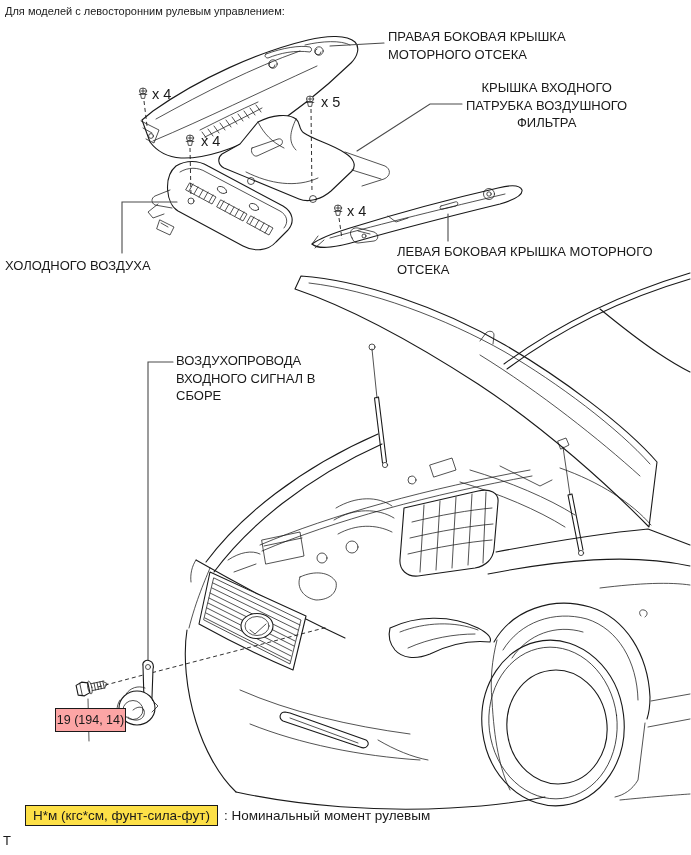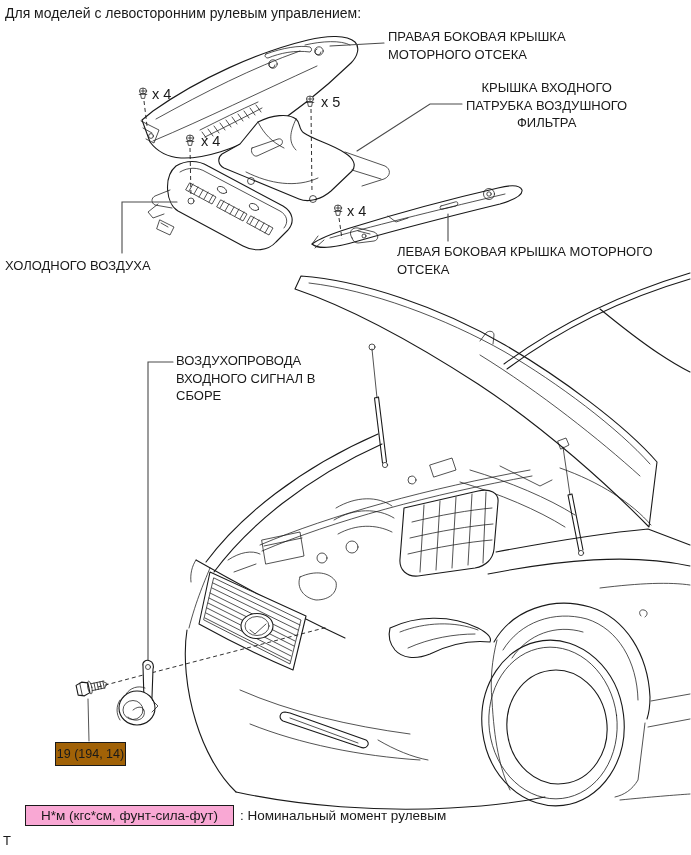--- a/index.html
+++ b/index.html
@@ -11,38 +11,38 @@
 
   
   .ln   { fill:none; stroke:#1a1a1a; stroke-width:1.1; stroke-linecap:round; stroke-linejoin:round; }
   .fillw{ fill:#ffffff; }
   .thin { stroke-width:0.75; }
   .leader { fill:none; stroke:#4a4a4a; stroke-width:1.1; stroke-linecap:round; }
   .dash { fill:none; stroke:#1a1a1a; stroke-width:0.9; stroke-dasharray:4 3; }
 
   svg text { font-family:"Liberation Sans", sans-serif; font-size:14.5px; fill:#1a1a1a; }
 
-  .hdr { position:absolute; left:5px; top:5px; font-size:14px; white-space:nowrap; }
+  .hdr { position:absolute; left:5px; top:5px; font-size:11px; white-space:nowrap; }
 
   .callout { position:absolute; font-size:13px; line-height:17.5px; }
   .callout div { white-space:nowrap; }
   .co-right-cover { left:388px; top:28px; }
   .co-air-filter  { left:466px; top:79px;text-align:center; }
   .co-left-cover  { left:397px; top:243px; }
   .co-seal        { left:5px;   top:257px; }
   .co-horn        { left:176px; top:352px; }
 
   .torque-box {
-    position:absolute; left:55px; top:742px; width:69px; height:22px;
-    border:1.4px solid #1a1a1a; background:#a16207;
+    position:absolute; left:55px; top:708px; width:69px; height:22px;
+    border:1.4px solid #1a1a1a; background:#fca5a5;
     display:flex; align-items:center; justify-content:center;
     font-size:12.5px; white-space:nowrap;text-align:center;
   }
   .legend { position:absolute; left:25px; top:805px; display:flex; align-items:center; font-size:13.5px; }
-  .legend .unit-box { border:1.6px solid #1a1a1a; background:#f9a8d4; padding:2px 15px; white-space:nowrap; }
+  .legend .unit-box { border:1.6px solid #1a1a1a; background:#fde047; padding:2px 7px; white-space:nowrap; }
   .legend .note { margin-left:6px; white-space:nowrap; }
   .corner-marker { position:absolute; left:3px; top:833px; font-size:13px; }
 </style>
 </head>
 <body>
 
 <div id="stage">
 
   <svg id="art" width="691" height="855" viewBox="0 0 691 855" xmlns="http://www.w3.org/2000/svg">
     <defs>

